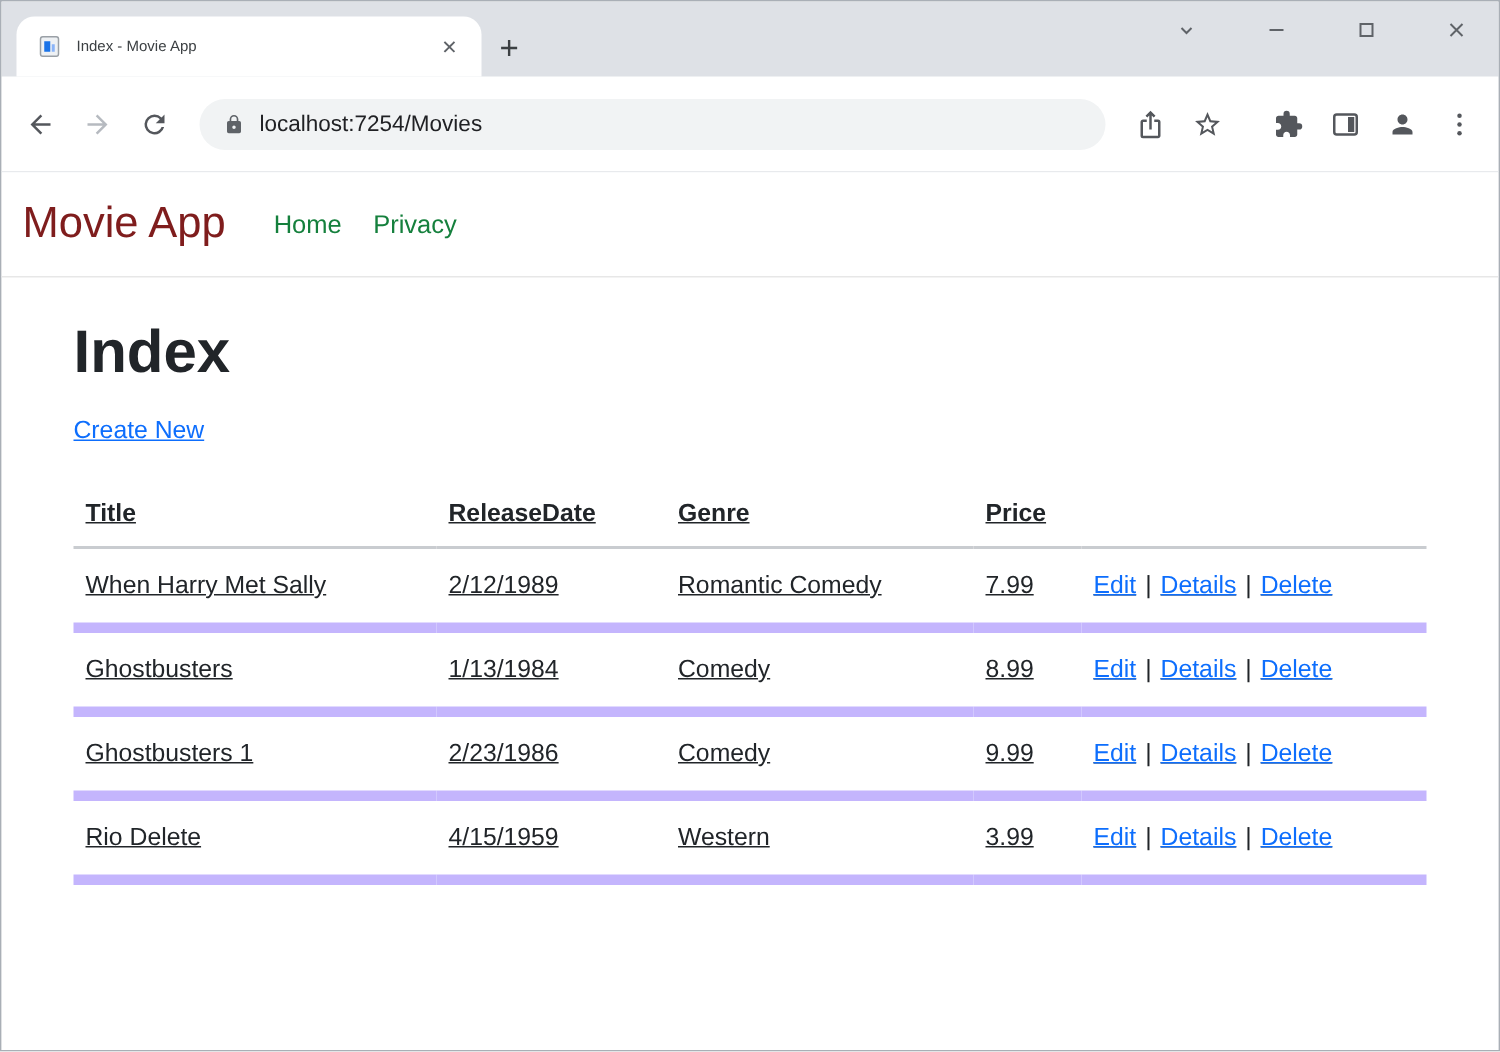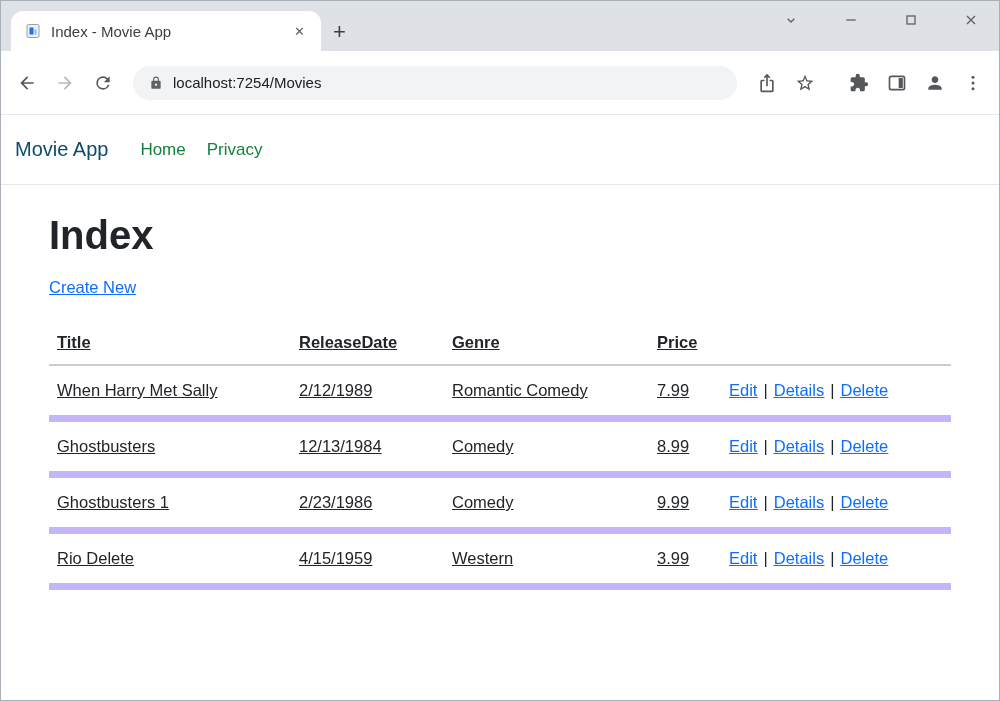--- a/index.html
+++ b/index.html
@@ -8,21 +8,21 @@
 
   .window { width:1000px; height:701px; border:1px solid #a9afb6; background:#fff;
             display:flex; flex-direction:column; overflow:hidden; }
 
   
   .tabstrip { height:50px; background:#dee1e6; display:flex; align-items:flex-end;
               padding:0 10px; flex-shrink:0; position:relative; }
   .tab { height:40px; width:310px; background:#fff; border-radius:12px 12px 0 0;
          display:flex; align-items:center; gap:10px; padding:0 10px 0 14px; cursor:default; }
   .favicon { display:flex; }
-  .tab-title { font-size:15px; color:#3c4043; flex:1; white-space:nowrap; overflow:hidden; }
+  .tab-title { font-size:10px; color:#3c4043; flex:1; white-space:nowrap; overflow:hidden; }
   .tab-close { color:#5f6368; font-size:13px; padding:2px 6px; border-radius:50%; cursor:pointer; }
   .new-tab { margin:0 0 8px 12px; font-size:22px; color:#3c4043; background:none; border:none;
              line-height:1; cursor:pointer; }
   .win-controls { position:absolute; right:20px; top:11px; display:flex; gap:44px;
                   color:#5f6368; align-items:center; }
   .win-controls span { display:flex; cursor:pointer; }
 
   
   .toolbar { height:64px; background:#fff; display:flex; align-items:center; gap:6px;
              padding:0 10px; border-bottom:1px solid #e8eaed; flex-shrink:0; }
@@ -30,21 +30,21 @@
             align-items:center; cursor:pointer; }
   .tb-btn.disabled { color:#b6bac0; }
   .omnibox { flex:1; height:34px; background:#f1f3f4; border-radius:17px; display:flex;
              align-items:center; gap:10px; padding:0 16px; margin:0 8px; cursor:text; }
   .omnibox .lock { color:#5f6368; display:flex; }
   .url { font-size:15px; color:#202124; }
 
   
   .site-nav { display:flex; align-items:center; padding:0 14px; height:70px;
               border-bottom:1px solid #e7e7e7; background:#fff; flex-shrink:0; }
-  .brand { font-size:20px; color:#0c4a6e; text-decoration:none; margin-right:32px; cursor:pointer; }
+  .brand { font-size:29px; color:#7f1d1d; text-decoration:none; margin-right:32px; cursor:pointer; }
   .nav-link { font-size:17px; color:#15803d; text-decoration:none; margin-right:21px; cursor:pointer; }
 
   
   .container { padding:0 48px; }
   .page-body { flex:1; overflow:hidden; background:#fff; }
   h1.page-title { font-size:40px; font-weight:700; color:#212529; margin:28px 0 0; }
   a.link { color:#0d6efd; text-decoration:underline; cursor:pointer; }
   .create { display:inline-block; margin-top:20px; font-size:16.5px; }
 
   table.movies { width:100%; border-collapse:collapse; margin-top:26px;
@@ -191,21 +191,21 @@
             <td>When Harry Met Sally</td>
             <td>2/12/1989</td>
             <td>Romantic Comedy</td>
             <td>7.99</td>
             <td>
               <a class="link">Edit</a><span class="sep">|</span><a class="link">Details</a><span class="sep">|</span><a class="link">Delete</a>
             </td>
           </tr>
           <tr>
             <td>Ghostbusters</td>
-            <td>12/13/1984</td>
+            <td>1/13/1984</td>
             <td>Comedy</td>
             <td>8.99</td>
             <td>
               <a class="link">Edit</a><span class="sep">|</span><a class="link">Details</a><span class="sep">|</span><a class="link">Delete</a>
             </td>
           </tr>
           <tr>
             <td>Ghostbusters 1</td>
             <td>2/23/1986</td>
             <td>Comedy</td>

